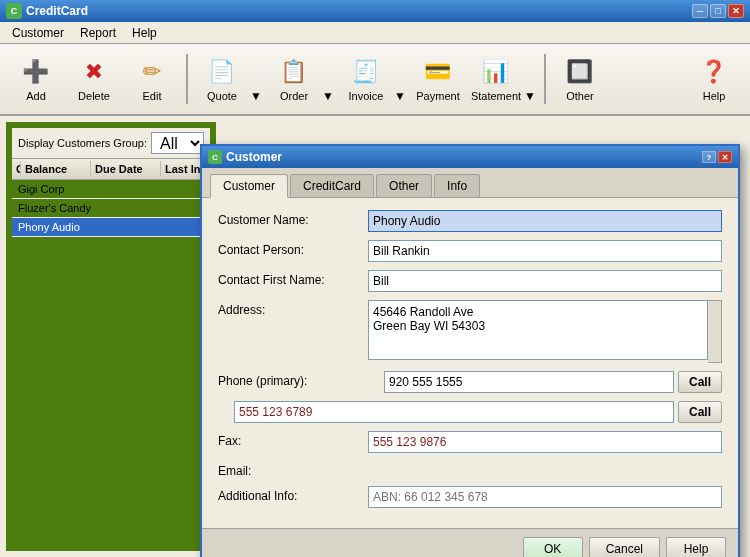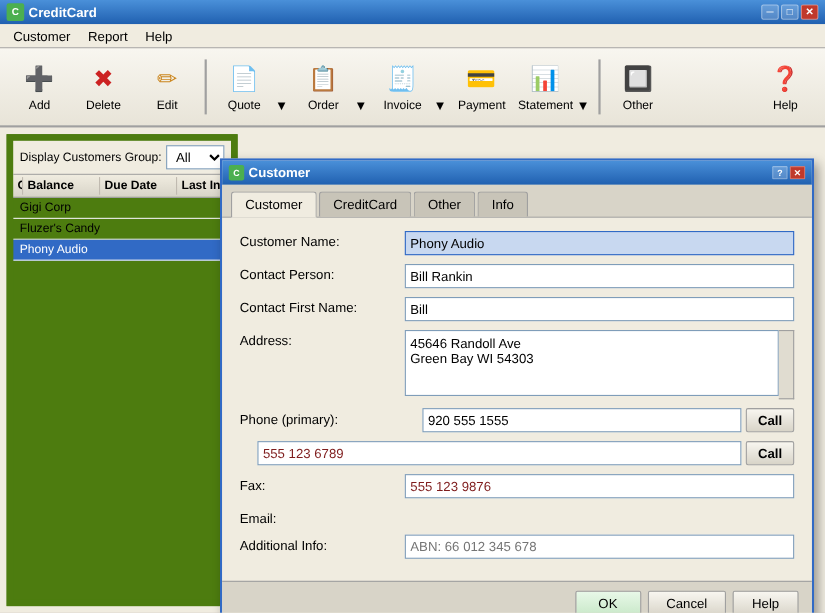--- a/index.html
+++ b/index.html
@@ -120,21 +120,21 @@
       gap: 4px;
       background: #f0ece0;
       border-bottom: 1px solid #a0a0a0;
       font-size: 11px;
     }
     .group-select {
       flex: 1;
       height: 22px;
       border: 1px solid #7f9db9;
       background: white;
-      font-size: 12px;
+      font-size: 16px;
       padding: 0 4px;
     }
     .list-header {
       display: grid;
       grid-template-columns: 1fr 70px 70px 70px 60px 60px;
       background: linear-gradient(to bottom, #f0ece0, #d8d4c8);
       border-bottom: 1px solid #a0a0a0;
       font-size: 11px;
       font-weight: bold;
       padding: 2px 0;

